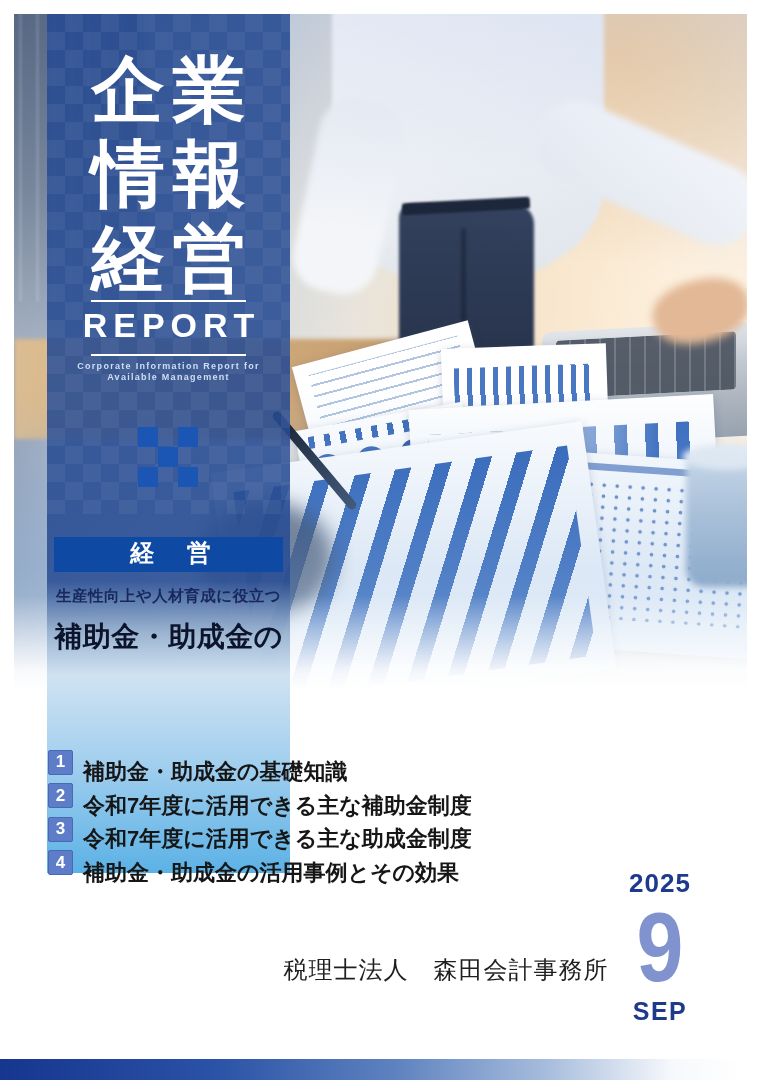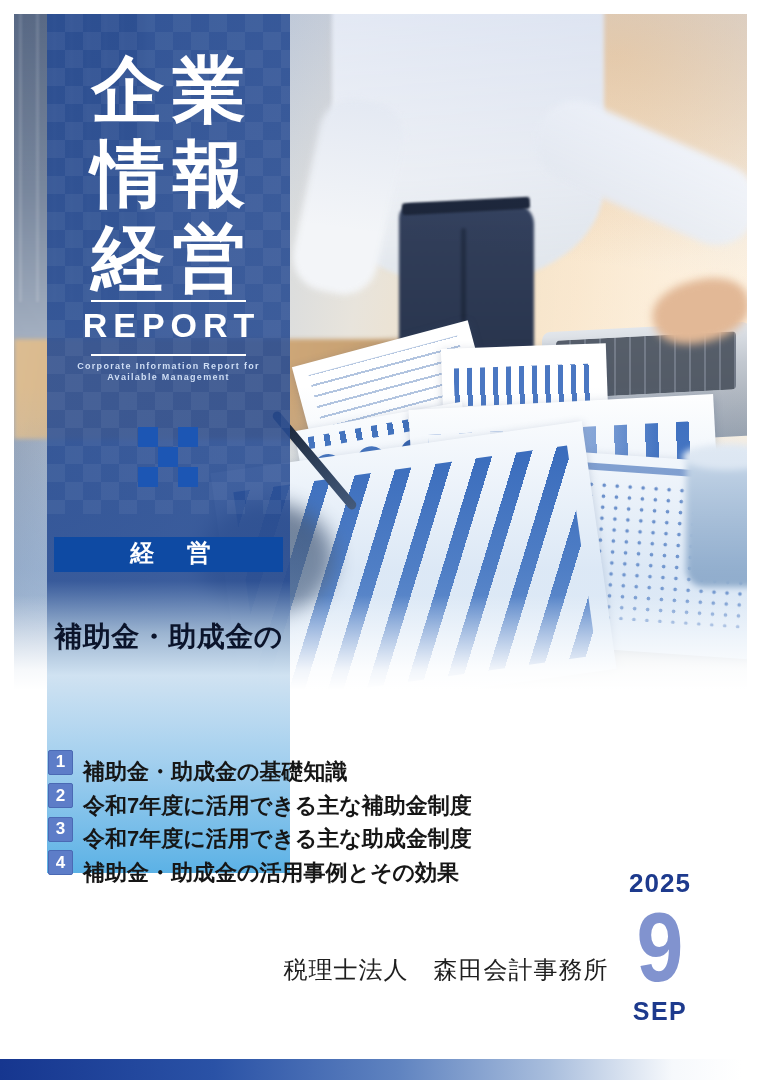--- a/index.html
+++ b/index.html
@@ -157,20 +157,21 @@
   <div class="pixel-icon">
     <span class="px-a"></span>
       <span class="px-b"></span>
       <span class="px-c"></span>
       <span class="px-d"></span>
       <span class="px-e"></span>
   </div>
   <div class="category-box">
     <span>経 営</span>
   </div>
+  <div class="eyebrow">生産性向上や人材育成に役立つ</div>
   <div class="feature-title">
     <div>補助金・助成金の</div>
   </div>
 </div>
 
 <div class="toc">
   <div class="toc-item">
     <div class="toc-num">1</div>
     <div class="toc-label">補助金・助成金の基礎知識</div>
   </div>

